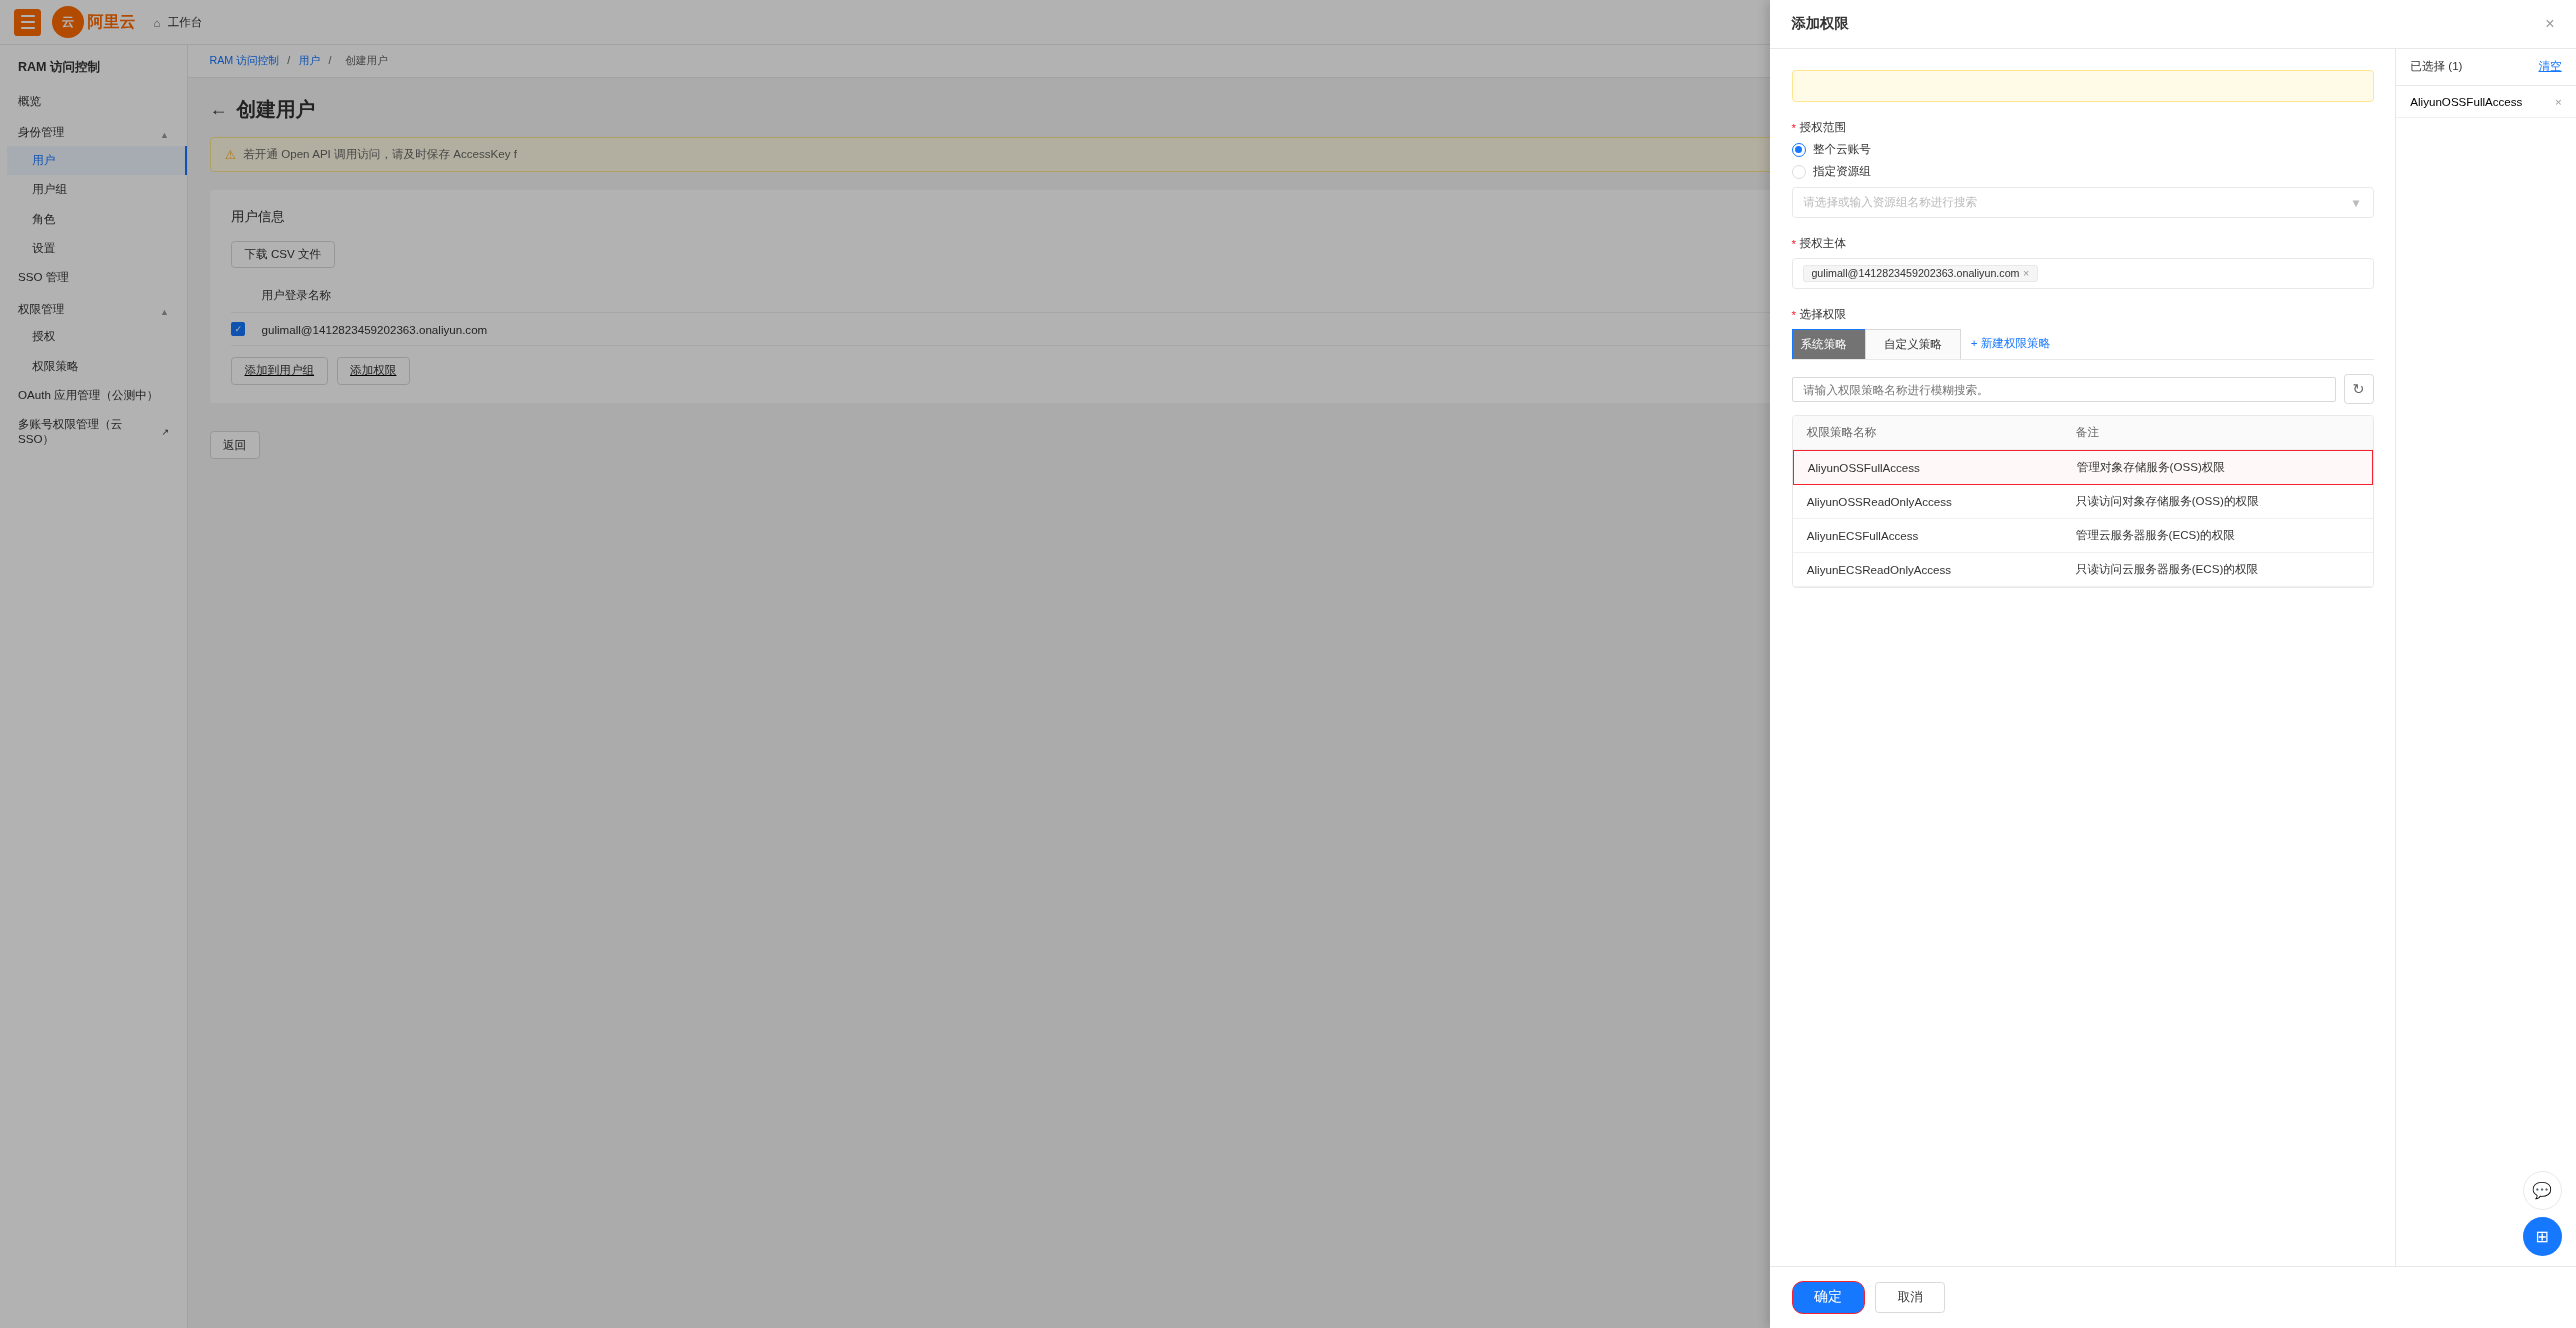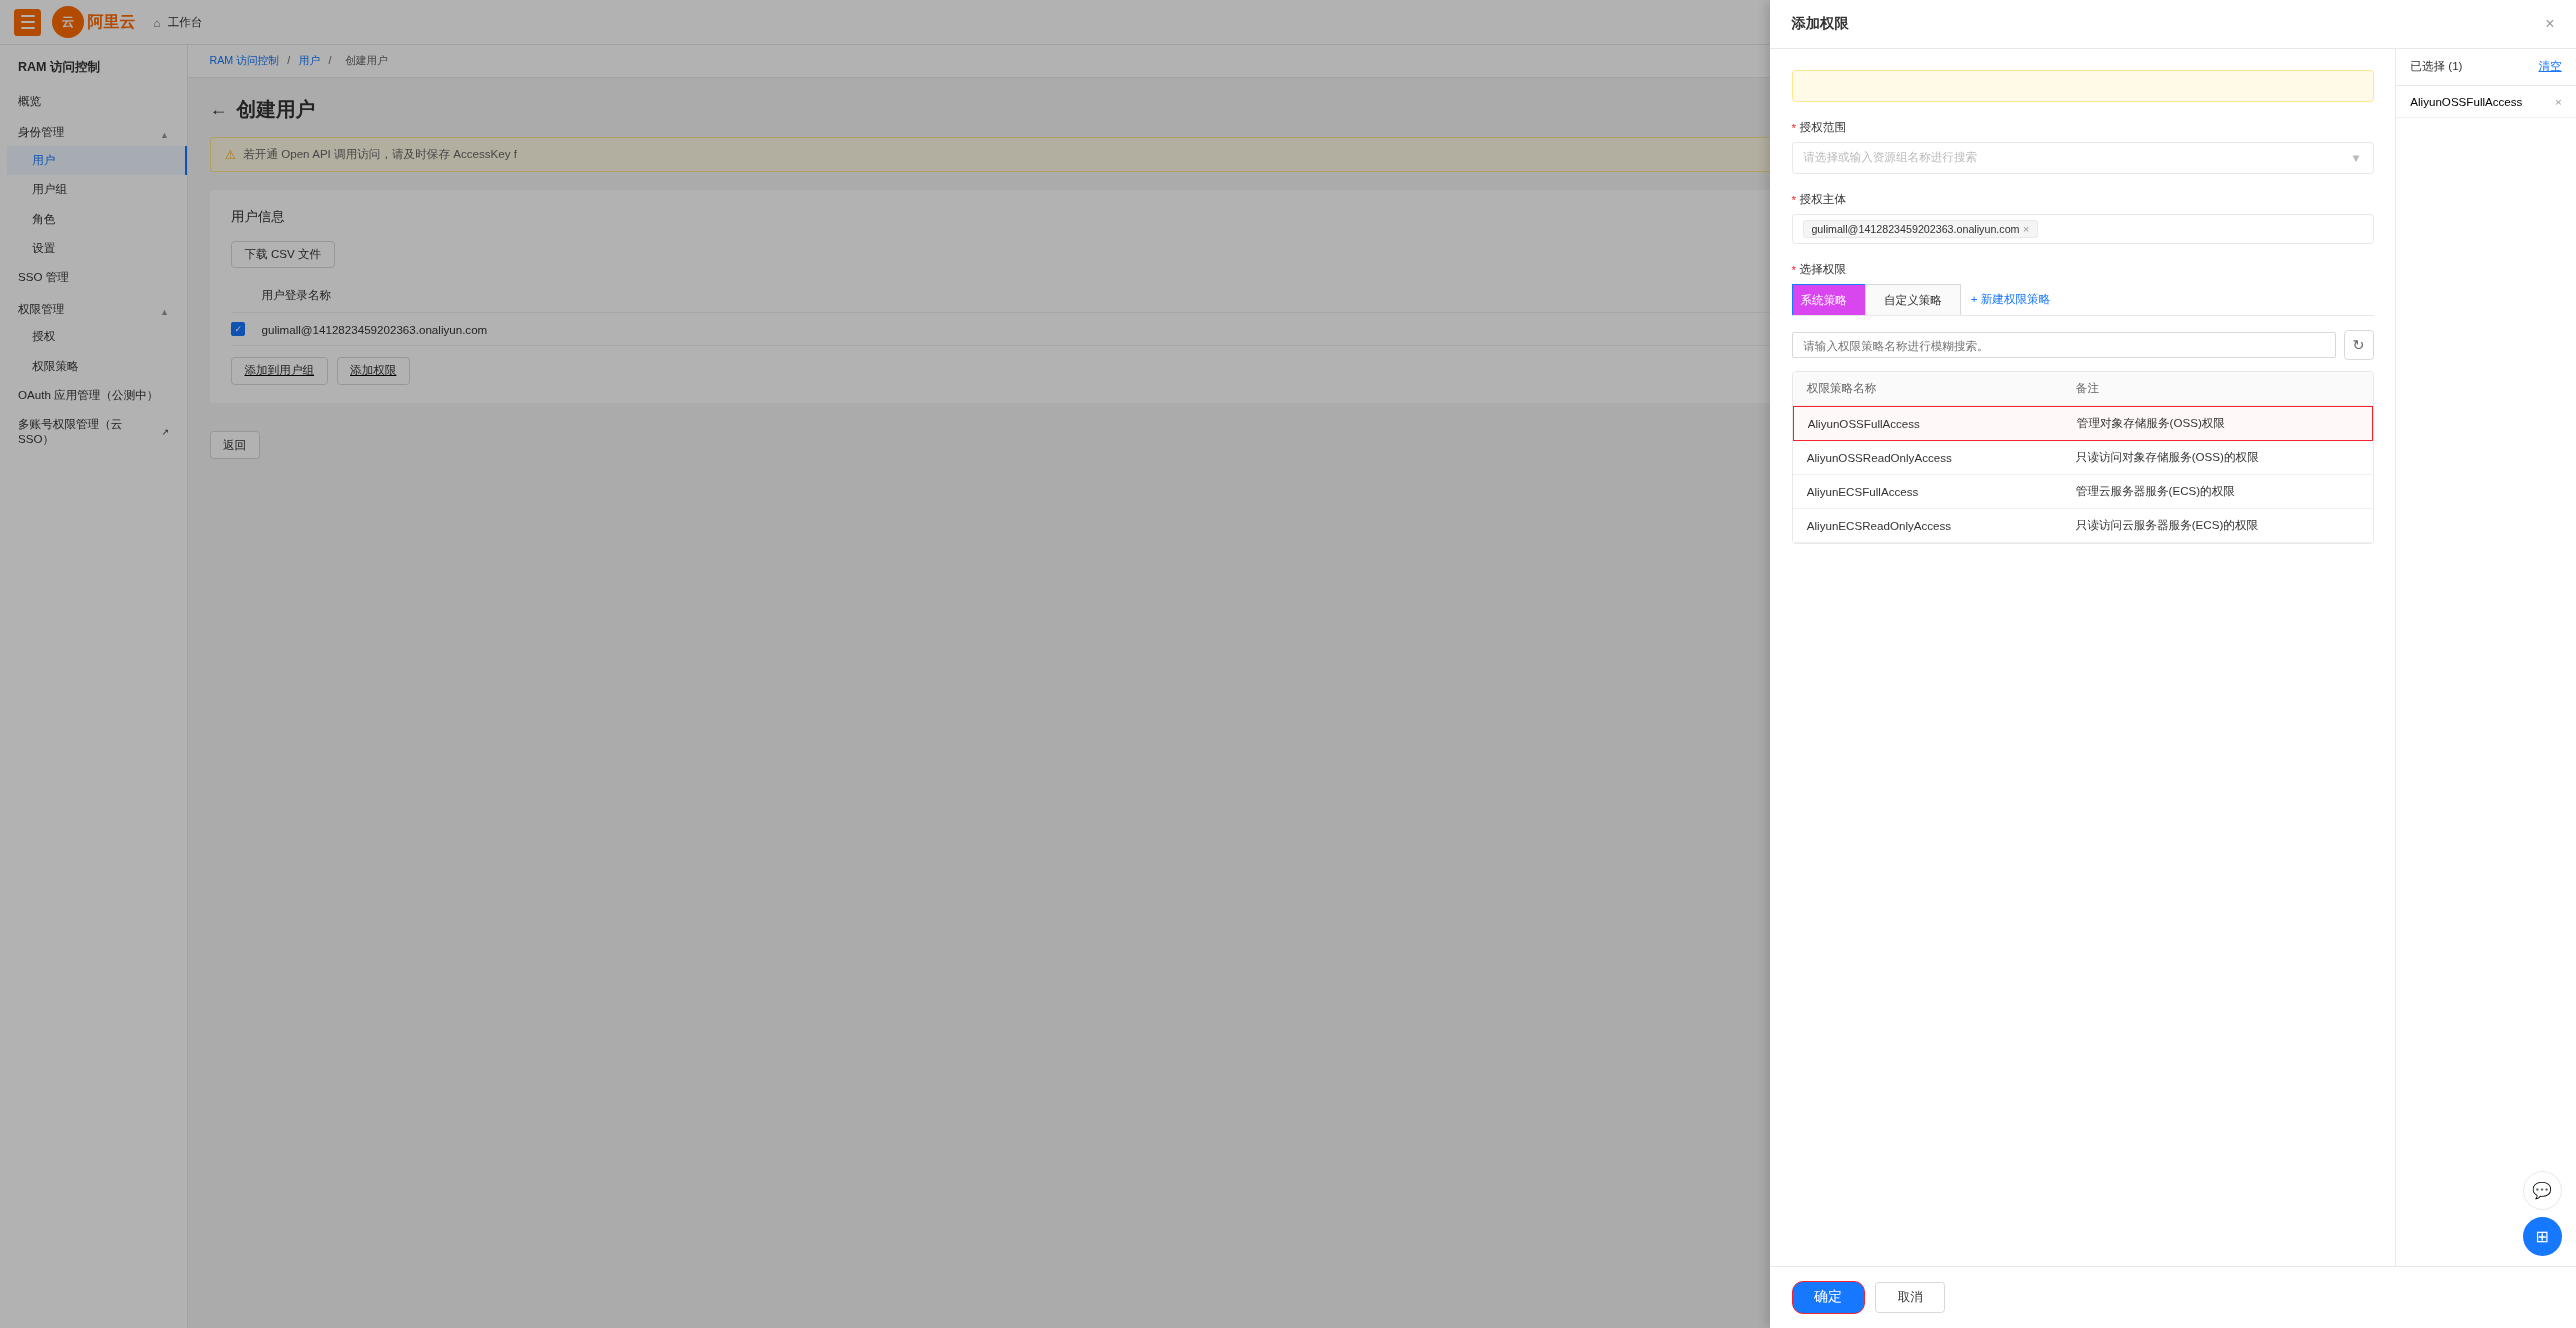--- a/index.html
+++ b/index.html
@@ -219,21 +219,21 @@
     }
     .tag-remove { color: #999; cursor: pointer; font-size: 10.7px; }
 
     
     .policy-tabs { display: flex; gap: 0; border-bottom: 0.9px solid #e8e8e8; margin-bottom: 14.3px; }
     .policy-tab {
       padding: 7.2px 18px; font-size: 11.6px; color: #333; cursor: pointer;
       border: 0.9px solid #d9d9d9; border-bottom: none; background: #fafafa;
       margin-right: -0.9px;
     }
-    .policy-tab.active { background: #d946ef; color: #fff; border-color: #1677ff; padding-left: 8px; }
+    .policy-tab.active { background: #737373; color: #fff; border-color: #1677ff; padding-left: 8px; }
     .policy-tab-new { color: #1677ff; background: none; border: none; cursor: pointer; font-size: 11.6px; padding: 7.2px 10.7px; display: flex; align-items: center; gap: 3.6px; }
 
     .policy-search-row {
       display: flex; align-items: center; gap: 7.2px; margin-bottom: 10.7px;
     }
     .policy-search {
       flex: 1; border: 0.9px solid #d9d9d9; border-radius: 2px; padding: 5.4px 10.7px;
       font-size: 11.6px; color: #bbb; outline: none;
     }
     .refresh-btn {
@@ -410,20 +410,30 @@
 
     <div class="dialog-main-area">
       <div class="dialog-left">
 
         <div class="yellow-notice" style="height:32px;"></div>
 
         <div class="form-section">
           <div class="form-label">
             <span class="required-star">*</span>
             <span>授权范围</span>
+          </div>
+          <div class="radio-group">
+            <label class="radio-item">
+              <div class="radio-circle selected"></div>
+              <span>整个云账号</span>
+            </label>
+            <label class="radio-item">
+              <div class="radio-circle"></div>
+              <span>指定资源组</span>
+            </label>
           </div>
           <div class="resource-dropdown">
             <span>请选择或输入资源组名称进行搜索</span>
             <span>▼</span>
           </div>
         </div>
 
         <div class="form-section">
           <div class="form-label">
             <span class="required-star">*</span>

